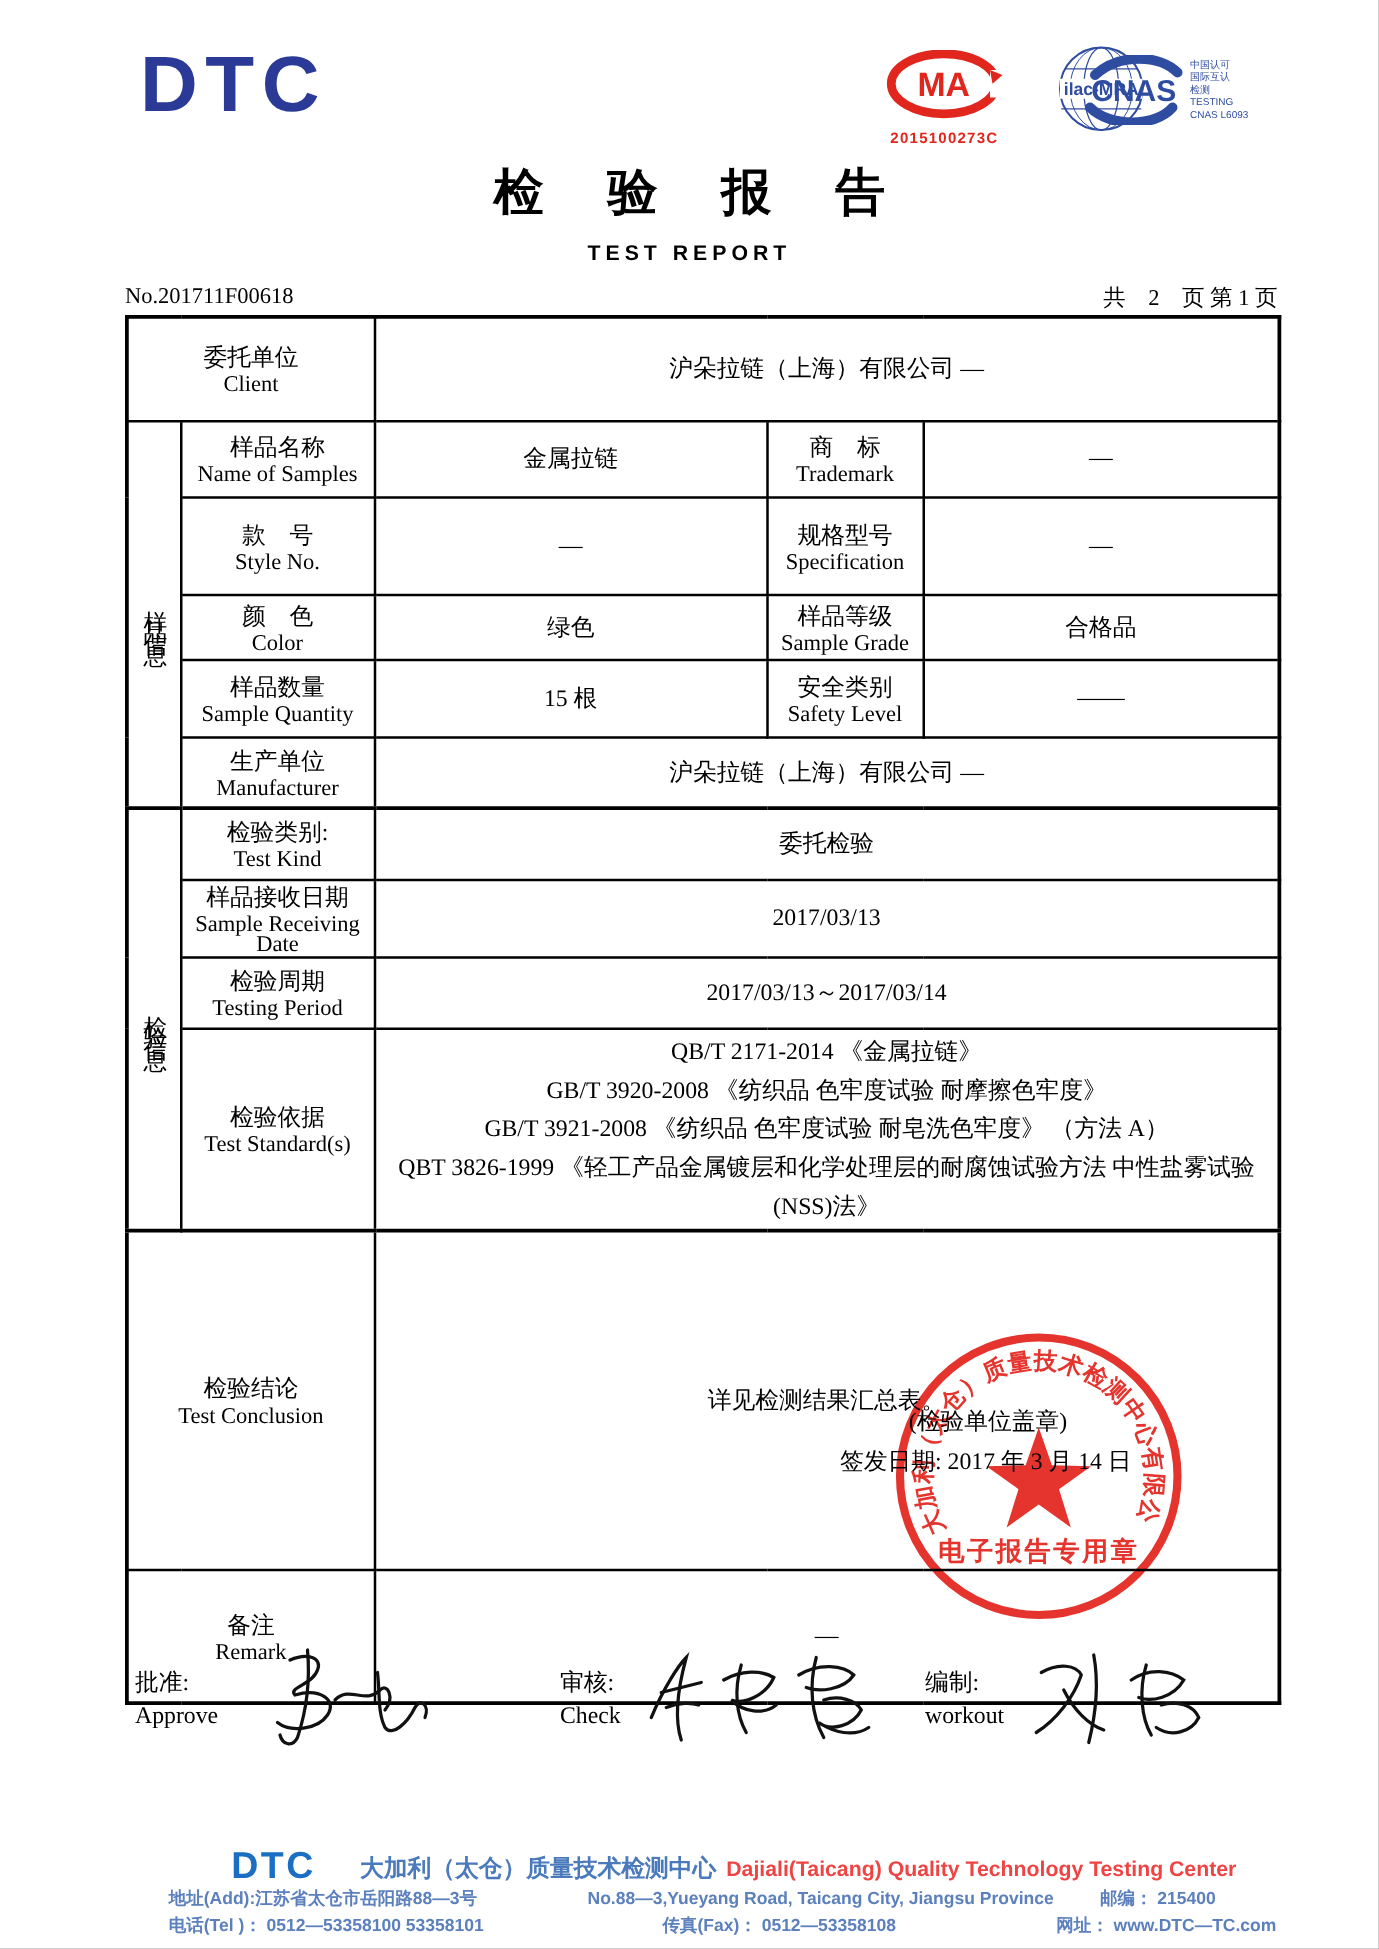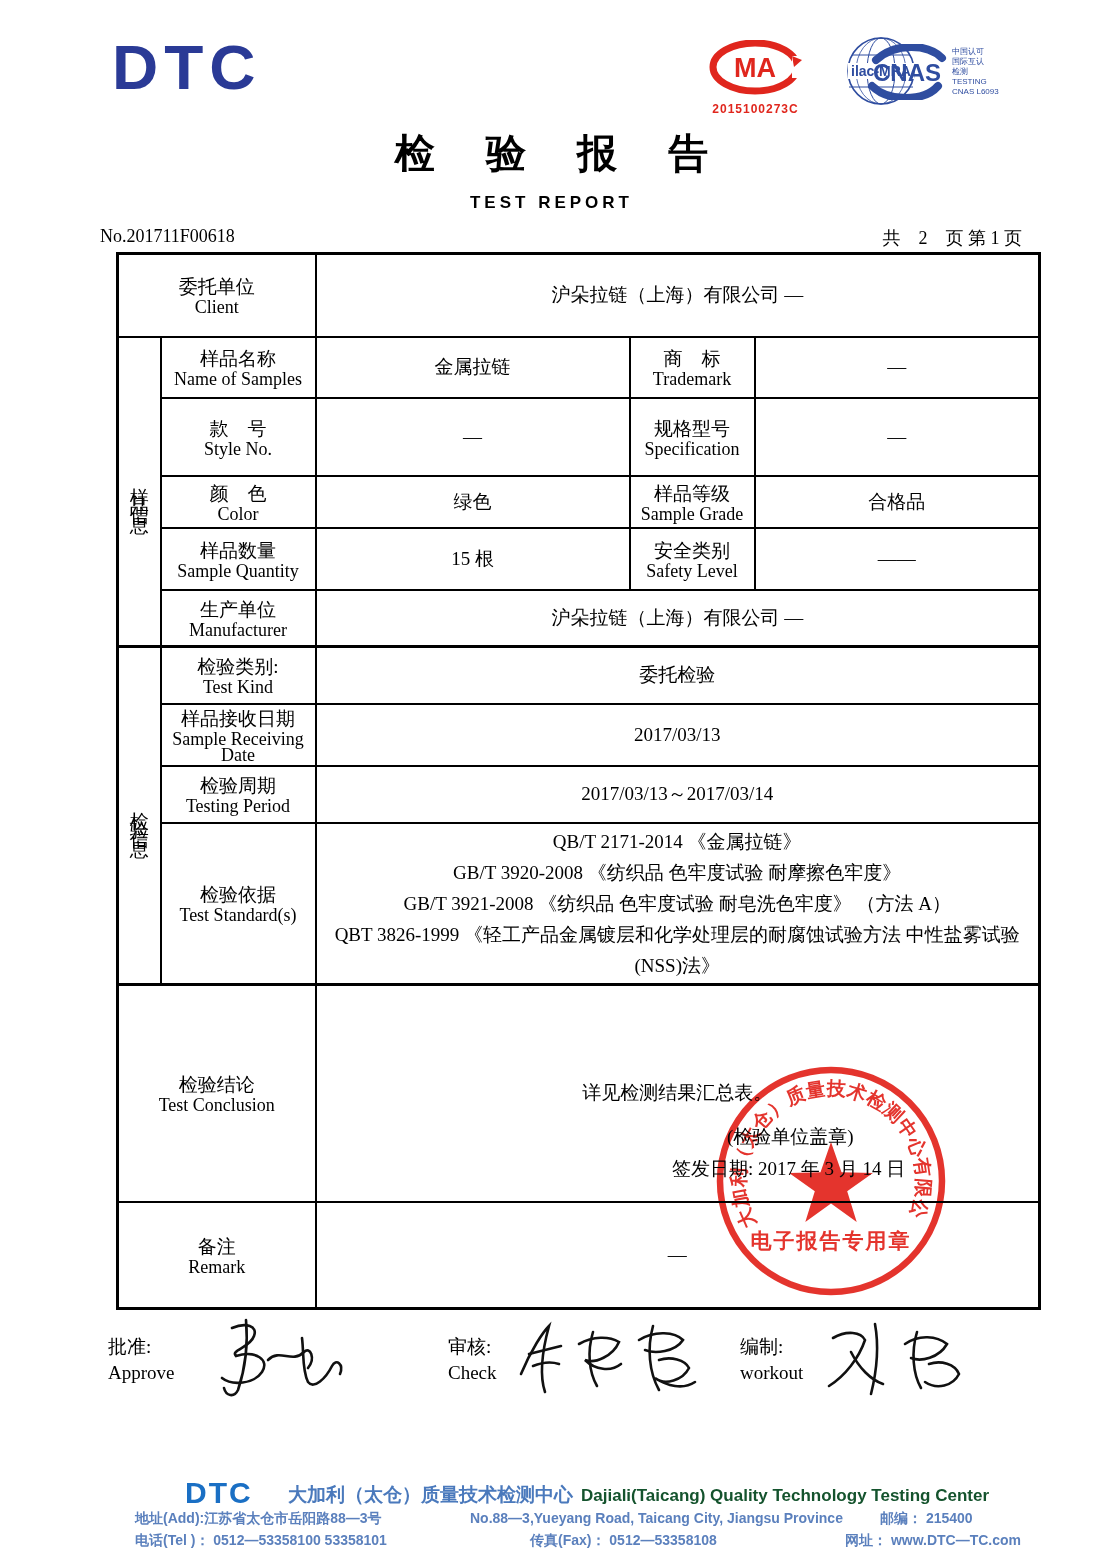--- a/index.html
+++ b/index.html
@@ -23,21 +23,21 @@
   .cnas-side { font-family:"Liberation Sans",sans-serif; font-size:8px; line-height:10px; color:#2f4da0; white-space:pre-line; margin-left:4px; }
   .title-cn { position:absolute; left:0; right:0; top:126px; text-align:center;
     font-family:"Liberation Sans","DejaVu Sans",sans-serif; font-weight:bold;
     font-size:40px; letter-spacing:20px; text-indent:20px; }
   .title-en { position:absolute; left:0; right:0; top:193px; text-align:center;
     font-family:"Liberation Sans","DejaVu Sans",sans-serif; font-weight:bold;
     font-size:17px; letter-spacing:4px; }
   .no-line { position:absolute; left:100px; top:226px; width:922px; font-size:18px; }
   .no-line .pageinfo { float:right; }
   
-  table.report { position:absolute; left:100px; top:252px; border-collapse:collapse; border:3px solid #000; table-layout:fixed;margin-left:16px; }
+  table.report { position:absolute; left:100px; top:252px; border-collapse:collapse; border:3px solid #000; table-layout:fixed; }
   table.report td { border:2px solid #000; text-align:center; vertical-align:middle; font-size:19px; padding:2px; }
   td.thickb { border-bottom:3px solid #000; }
   tr.thickt td { border-top:3px solid #000; }
   .lbl-cn { font-size:19px; line-height:24px; }
   .lbl-en { font-size:18px; line-height:16px; }
   td.vlabel {
     writing-mode:vertical-lr; text-orientation:upright;
     font-size:20px; letter-spacing:9px; padding:10px 0;
   }
   td.leftval { text-align:left; padding-left:16px; }
@@ -52,21 +52,21 @@
   
   .sig-row { position:absolute; left:100px; top:1316px; width:922px; height:90px; }
   .sig-group { position:absolute; top:0; display:flex; align-items:center; }
   .sig-label { font-size:19px; line-height:26px; }
   .sig-svg { margin-left:10px; }
   
   .footer { position:absolute; left:0; top:1470px; width:1103px; height:85px;
     font-family:"Liberation Sans","DejaVu Sans",sans-serif; }
   .f-logo { position:absolute; left:185px; top:6px; font-weight:900; font-size:30px; letter-spacing:2px; color:#1a6fc4; }
   .f-head { position:absolute; left:288px; top:12px; font-size:19px; font-weight:bold; color:#4a79bc; }
-  .f-head .en { color:#14532d; margin-left:8px; font-size:17px; }
+  .f-head .en { color:#ef4444; margin-left:8px; font-size:17px; }
   .f-line { position:absolute; font-size:14px; font-weight:bold; color:#5b80bd; }
 </style>
 </head>
 <body>
 
 <div class="page">
 
   <div class="dtc-logo">DTC</div>
 
   <div class="cma">
@@ -214,21 +214,21 @@
         <div class="lbl-en">Test Standard(s)</div>
       </td>
       <td colspan="3" class="standards">
         <div>QB/T 2171-2014 《金属拉链》</div>
         <div>GB/T 3920-2008 《纺织品 色牢度试验 耐摩擦色牢度》</div>
         <div>GB/T 3921-2008 《纺织品 色牢度试验 耐皂洗色牢度》 （方法 A）</div>
         <div>QBT 3826-1999 《轻工产品金属镀层和化学处理层的耐腐蚀试验方法 中性盐雾试验(NSS)法》</div>
       </td>
     </tr>
 
-    <tr style="height:218px" class="thickt">
+    <tr style="height:272px" class="thickt">
       <td colspan="2">
         <div class="lbl-cn">检验结论</div>
         <div class="lbl-en">Test Conclusion</div>
       </td>
       <td colspan="3" class="conclusion-cell">详见检测结果汇总表。</td>
     </tr>
     <tr style="height:106px">
       <td colspan="2">
         <div class="lbl-cn">备注</div>
         <div class="lbl-en">Remark</div>

